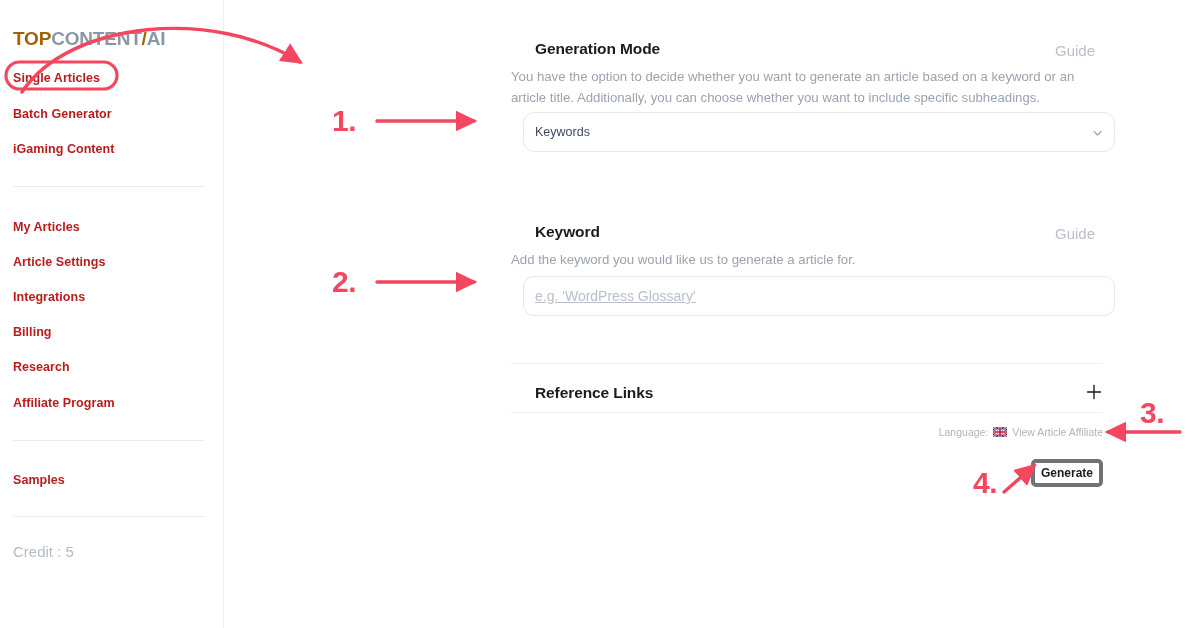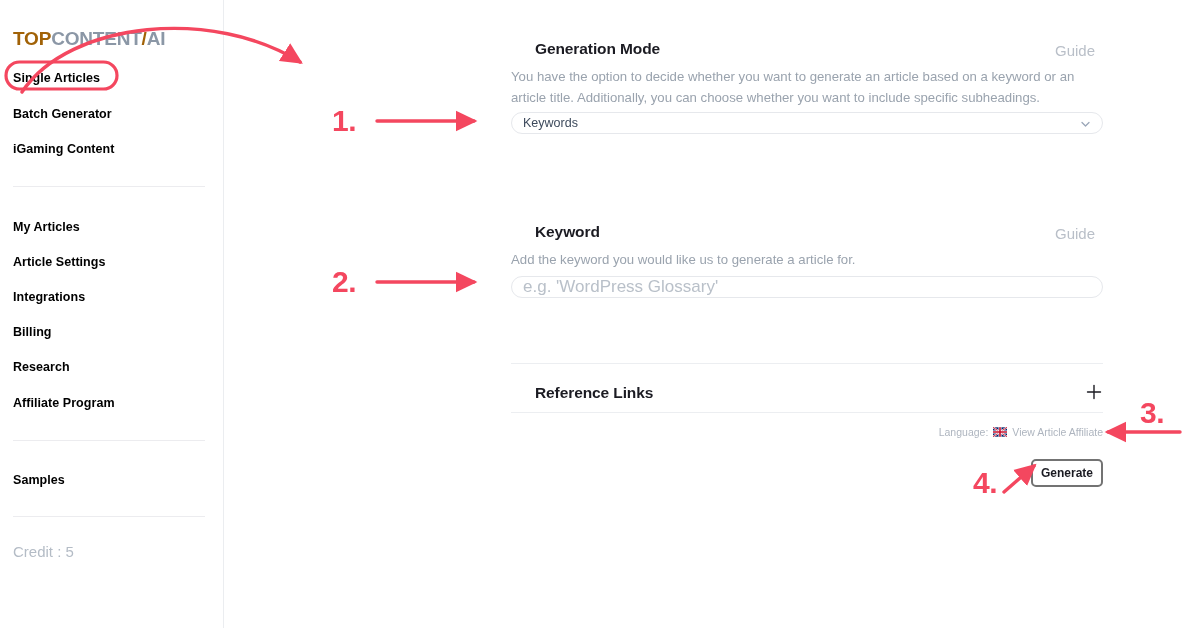--- a/index.html
+++ b/index.html
@@ -38,21 +38,21 @@
     white-space: nowrap;
   }
   .logo-pink { color: #a16207; }
   .logo-gray { color: #8b97a6; }
 
   .nav-item {
     position: absolute;
     left: 13px;
     font-size: 12.5px;
     font-weight: bold;
-    color: #000000;
+    color: #b91c1c;
     white-space: nowrap;
     letter-spacing: 0.05px;
   }
 
   .nav-muted {
     position: absolute;
     left: 13px;
     font-size: 15px;
     color: #b4bcc6;
     white-space: nowrap;
@@ -113,40 +113,41 @@
     position: absolute;
     left: 0;
     width: 592px;
     font-size: 13.2px;
     line-height: 21px;
     color: #9aa3ae;
   }
 
   .field {
     position: absolute;
-    left: 0;
+    left: 12px;
     width: 592px;
-    height: 22px;
+    height: 40px;
     border: 1px solid #e6e8ec;
     border-radius: 11px;
     background: #ffffff;
   }
   .field-text {
     position: absolute;
     left: 11px; top: 50%;
     transform: translateY(-50%);
     font-size: 12.5px;
     color: #3d4a5c;
   }
   .field-placeholder {
     position: absolute;
     left: 11px; top: 50%;
     transform: translateY(-50%);
-    font-size: 17px;
+    font-size: 14px;
     color: #b9c0c9;
+    text-decoration: underline;
   }
   .field-chevron {
     position: absolute;
     right: 10px; top: 50%;
     transform: translateY(-50%);
     width: 13px; height: 13px;
   }
 
   .hr-main {
     position: absolute;
@@ -178,21 +179,21 @@
     vertical-align: middle;
   }
   #view-settings {
     color: #aeb5bf;
   }
 
   #generate-btn {
     position: absolute;
     left: 520px; top: 459px;
     width: 72px; height: 28px;
-    border: 2px solid #737373;
+    border: 4px solid #737373;
     border-radius: 5px;
     background: #ffffff;
     font-family: "Liberation Sans", sans-serif;
     font-size: 12px;
     font-weight: bold;
     color: #1b1b22;
     cursor: pointer;
   }
 
   

